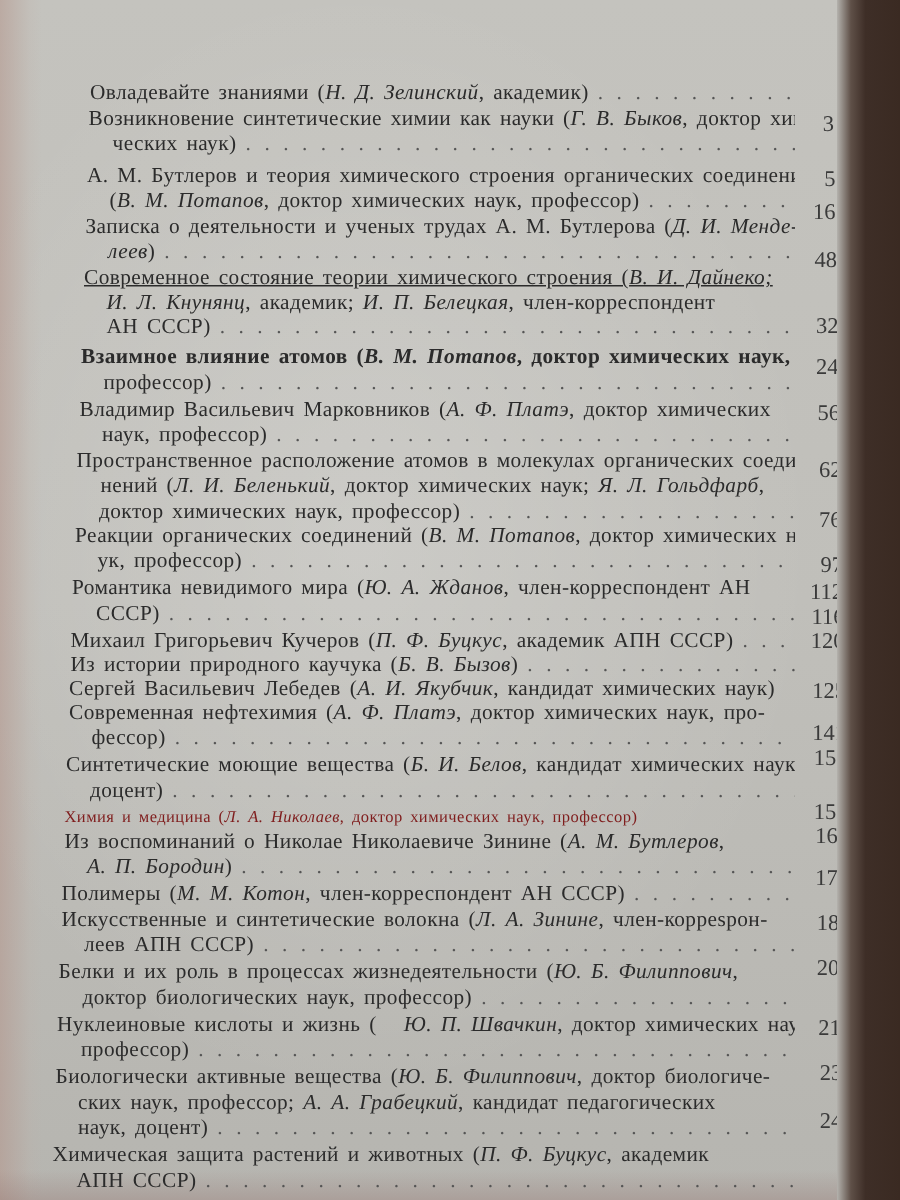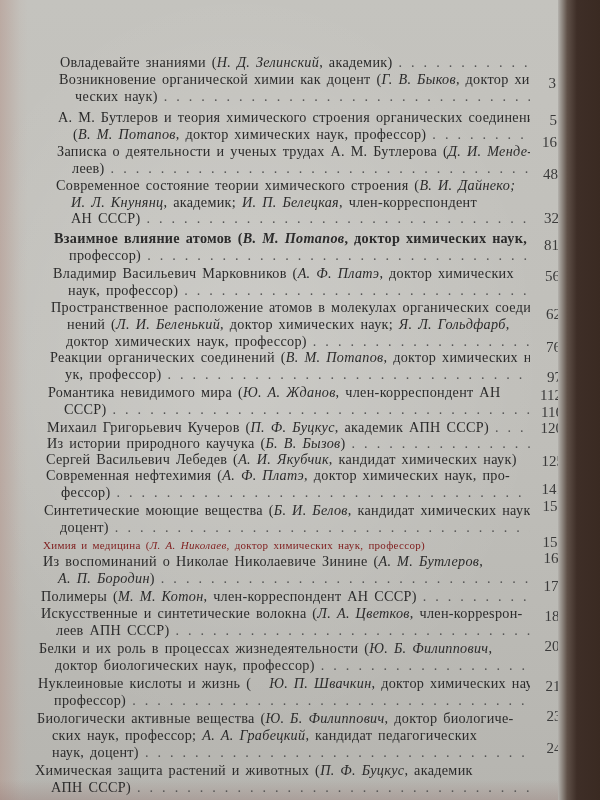--- a/index.html
+++ b/index.html
@@ -70,39 +70,39 @@
 
 <div class="photo"></div>
 <div class="left-shade"></div>
 <div class="bottom-edge"></div>
 
 <div class="toc" id="toc" style="position: absolute; left: 0px; top: 0px; width: 600px; height: 800px;">
     <div style="position: absolute; left: 0px; top: 0px; width: 530px; height: 800px; overflow: hidden;">
       <div style="position: absolute; top: 54px; left: 60px; white-space: nowrap; font-size: 14.2px; line-height: 16px; letter-spacing: 0.3px; word-spacing: 2px; color: rgb(43, 43, 43);"><span>Овладевайте знаниями (</span><span style="font-style: italic;">Н. Д. Зелинский</span><span>, академик)</span><span style="letter-spacing: 9px; color: rgb(85, 85, 85); margin-left: 6px;">........................................</span></div>
     </div>
     <div style="position: absolute; left: 0px; top: 0px; width: 530px; height: 800px; overflow: hidden;">
-      <div style="position: absolute; top: 71px; left: 59px; white-space: nowrap; font-size: 14.2px; line-height: 16px; letter-spacing: 0.3px; word-spacing: 2px; color: rgb(43, 43, 43);"><span>Возникновение органической химии как доцент (</span><span style="font-style: italic; margin-top: 41px;">Г. В. Быков</span><span>, доктор хими-</span></div>
+      <div style="position: absolute; top: 71px; left: 59px; white-space: nowrap; font-size: 14.2px; line-height: 16px; letter-spacing: 0.3px; word-spacing: 2px; color: rgb(43, 43, 43);"><span>Возникновение синтетические химии как науки (</span><span style="font-style: italic; margin-top: 41px;">Г. В. Быков</span><span>, доктор хими-</span></div>
     </div>
     <div style="position: absolute; left: 0px; top: 0px; width: 530px; height: 800px; overflow: hidden;">
       <div style="position: absolute; top: 88px; left: 75px; white-space: nowrap; font-size: 14.2px; line-height: 16px; letter-spacing: 0.3px; word-spacing: 2px; color: rgb(43, 43, 43);"><span>ческих наук)</span><span style="letter-spacing: 9px; color: rgb(85, 85, 85); margin-left: 6px;">........................................</span></div>
     </div>
     <div style="position: absolute; left: 0px; top: 0px; width: 530px; height: 800px; overflow: hidden;">
       <div style="position: absolute; top: 109px; left: 58px; white-space: nowrap; font-size: 14.2px; line-height: 16px; letter-spacing: 0.3px; word-spacing: 2px; color: rgb(43, 43, 43);"><span>А. М. Бутлеров и теория химического строения органических соединений</span></div>
     </div>
     <div style="position: absolute; left: 0px; top: 0px; width: 530px; height: 800px; overflow: hidden;">
       <div style="position: absolute; top: 126px; left: 73px; white-space: nowrap; font-size: 14.2px; line-height: 16px; letter-spacing: 0.3px; word-spacing: 2px; color: rgb(43, 43, 43);"><span>(</span><span style="font-style: italic;">В. М. Потапов</span><span>, доктор химических наук, профессор)</span><span style="letter-spacing: 9px; color: rgb(85, 85, 85); margin-left: 6px;">........................................</span></div>
     </div>
     <div style="position: absolute; left: 0px; top: 0px; width: 530px; height: 800px; overflow: hidden;">
       <div style="position: absolute; top: 143px; left: 57px; white-space: nowrap; font-size: 14.2px; line-height: 16px; letter-spacing: 0.3px; word-spacing: 2px; color: rgb(43, 43, 43);"><span>Записка о деятельности и ученых трудах А. М. Бутлерова (</span><span style="font-style: italic;">Д. И. Менде-</span></div>
     </div>
     <div style="position: absolute; left: 0px; top: 0px; width: 530px; height: 800px; overflow: hidden;">
-      <div style="position: absolute; top: 160px; left: 72px; white-space: nowrap; font-size: 14.2px; line-height: 16px; letter-spacing: 0.3px; word-spacing: 2px; color: rgb(43, 43, 43);"><span style="">леев</span><span>)</span><span style="letter-spacing: 9px; color: rgb(85, 85, 85); margin-left: 6px;">........................................</span></div>
-    </div>
-    <div style="position: absolute; left: 0px; top: 0px; width: 530px; height: 800px; overflow: hidden;">
-      <div style="position: absolute; top: 177px; left: 56px; white-space: nowrap; font-size: 14.2px; line-height: 16px; letter-spacing: 0.3px; word-spacing: 2px; color: rgb(43, 43, 43);"><span>Современное состояние теории химического строения (</span><span style="font-style: italic;">В. И. Дайнеко;</span></div>
+      <div style="position: absolute; top: 160px; left: 72px; white-space: nowrap; font-size: 14.2px; line-height: 16px; letter-spacing: 0.3px; word-spacing: 2px; color: rgb(43, 43, 43);"><span style="font-style: italic;">леев</span><span>)</span><span style="letter-spacing: 9px; color: rgb(85, 85, 85); margin-left: 6px;">........................................</span></div>
+    </div>
+    <div style="position: absolute; left: 0px; top: 0px; width: 530px; height: 800px; overflow: hidden;">
+      <div style="position: absolute; top: 177px; left: 56px; white-space: nowrap; font-size: 14.2px; line-height: 16px; letter-spacing: 0.3px; word-spacing: 2px; color: rgb(43, 43, 43); text-decoration: underline;"><span>Современное состояние теории химического строения (</span><span style="font-style: italic;">В. И. Дайнеко;</span></div>
     </div>
     <div style="position: absolute; left: 0px; top: 0px; width: 530px; height: 800px; overflow: hidden;">
       <div style="position: absolute; top: 194px; left: 71px; white-space: nowrap; font-size: 14.2px; line-height: 16px; letter-spacing: 0.3px; word-spacing: 2px; color: rgb(43, 43, 43);"><span style="font-style: italic;">И. Л. Кнунянц</span><span>, академик; </span><span style="font-style: italic;">И. П. Белецкая</span><span>, член-корреспондент</span></div>
     </div>
     <div style="position: absolute; left: 0px; top: 0px; width: 530px; height: 800px; overflow: hidden;">
       <div style="position: absolute; top: 210px; left: 71px; white-space: nowrap; font-size: 14.2px; line-height: 16px; letter-spacing: 0.3px; word-spacing: 2px; color: rgb(43, 43, 43);"><span>АН СССР)</span><span style="letter-spacing: 9px; color: rgb(85, 85, 85); margin-left: 6px;">........................................</span></div>
     </div>
     <div style="position: absolute; left: 0px; top: 0px; width: 530px; height: 800px; overflow: hidden;">
       <div style="position: absolute; top: 230px; left: 54px; white-space: nowrap; font-size: 14.2px; line-height: 16px; letter-spacing: 0.3px; word-spacing: 2px; color: rgb(43, 43, 43); font-weight: bold;"><span>Взаимное влияние атомов (</span><span style="font-style: italic;">В. М. Потапов</span><span>, доктор химических наук,</span></div>
     </div>
@@ -163,21 +163,21 @@
     <div style="position: absolute; left: 0px; top: 0px; width: 530px; height: 604px; overflow: hidden;">
       <div style="position: absolute; top: 553px; left: 43px; white-space: nowrap; font-size: 14.2px; line-height: 16px; letter-spacing: 0.3px; word-spacing: 2px; color: rgb(43, 43, 43);"><span>Из воспоминаний о Николае Николаевиче Зинине (</span><span style="font-style: italic;">А. М. Бутлеров</span><span>,</span></div>
     </div>
     <div style="position: absolute; left: 0px; top: 0px; width: 530px; height: 800px; overflow: hidden;">
       <div style="position: absolute; top: 570px; left: 58px; white-space: nowrap; font-size: 14.2px; line-height: 16px; letter-spacing: 0.3px; word-spacing: 2px; color: rgb(43, 43, 43);"><span style="font-style: italic;">А. П. Бородин</span><span>)</span><span style="letter-spacing: 9px; color: rgb(85, 85, 85); margin-left: 6px;">........................................</span></div>
     </div>
     <div style="position: absolute; left: 0px; top: 0px; width: 530px; height: 800px; overflow: hidden;">
       <div style="position: absolute; top: 588px; left: 41px; white-space: nowrap; font-size: 14.2px; line-height: 16px; letter-spacing: 0.3px; word-spacing: 2px; color: rgb(43, 43, 43);"><span>Полимеры (</span><span style="font-style: italic;">М. М. Котон</span><span>, член-корреспондент АН СССР)</span><span style="letter-spacing: 9px; color: rgb(85, 85, 85); margin-left: 6px;">........................................</span></div>
     </div>
     <div style="position: absolute; left: 0px; top: 0px; width: 530px; height: 800px; overflow: hidden;">
-      <div style="position: absolute; top: 605px; left: 41px; white-space: nowrap; font-size: 14.2px; line-height: 16px; letter-spacing: 0.3px; word-spacing: 2px; color: rgb(43, 43, 43);"><span>Искусственные и синтетические волокна (</span><span style="font-style: italic;">Л. А. Цветков</span><span>, член-коррespон-</span></div>
+      <div style="position: absolute; top: 605px; left: 41px; white-space: nowrap; font-size: 14.2px; line-height: 16px; letter-spacing: 0.3px; word-spacing: 2px; color: rgb(43, 43, 43);"><span>Искусственные и синтетические волокна (</span><span style="font-style: italic;">Л. А. Зинине</span><span>, член-коррespон-</span></div>
     </div>
     <div style="position: absolute; left: 0px; top: 0px; width: 530px; height: 800px; overflow: hidden;">
       <div style="position: absolute; top: 622px; left: 56px; white-space: nowrap; font-size: 14.2px; line-height: 16px; letter-spacing: 0.3px; word-spacing: 2px; color: rgb(43, 43, 43);"><span>леев АПН СССР)</span><span style="letter-spacing: 9px; color: rgb(85, 85, 85); margin-left: 6px;">........................................</span></div>
     </div>
     <div style="position: absolute; left: 0px; top: 0px; width: 530px; height: 800px; overflow: hidden;">
       <div style="position: absolute; top: 640px; left: 39px; white-space: nowrap; font-size: 14.2px; line-height: 16px; letter-spacing: 0.3px; word-spacing: 2px; color: rgb(43, 43, 43);"><span>Белки и их роль в процессах жизнедеятельности (</span><span style="font-style: italic;">Ю. Б. Филиппович</span><span>,</span></div>
     </div>
     <div style="position: absolute; left: 0px; top: 0px; width: 530px; height: 800px; overflow: hidden;">
       <div style="position: absolute; top: 657px; left: 55px; white-space: nowrap; font-size: 14.2px; line-height: 16px; letter-spacing: 0.3px; word-spacing: 2px; color: rgb(43, 43, 43);"><span>доктор биологических наук, профессор)</span><span style="letter-spacing: 9px; color: rgb(85, 85, 85); margin-left: 6px;">........................................</span></div>
     </div>
@@ -203,21 +203,21 @@
       <div style="position: absolute; top: 779px; left: 51px; white-space: nowrap; font-size: 14.2px; line-height: 16px; letter-spacing: 0.3px; word-spacing: 2px; color: rgb(43, 43, 43);"><span>АПН СССР)</span><span style="letter-spacing: 9px; color: rgb(85, 85, 85); margin-left: 6px;">........................................</span></div>
     </div>
   </div>
 
 <div class="pages" id="pages">
     <div class="pn" style="top: 75px; left: 520px;">3</div>
     <div class="pn" style="top: 112px; left: 521px;">5</div>
     <div class="pn" style="top: 134px; left: 521px;">16</div>
     <div class="pn" style="top: 166px; left: 522px;">48</div>
     <div class="pn" style="top: 210px; left: 523px;">32</div>
-    <div class="pn" style="top: 237px; left: 523px;">81</div>
+    <div class="pn" style="top: 237px; left: 523px;">24</div>
     <div class="pn" style="top: 268px; left: 524px;">56</div>
     <div class="pn" style="top: 306px; left: 525px;">62</div>
     <div class="pn" style="top: 339px; left: 525px;">76</div>
     <div class="pn" style="top: 369px; left: 526px;">97</div>
     <div class="pn" style="top: 387px; left: 526px;">112</div>
     <div class="pn" style="top: 404px; left: 527px;">116</div>
     <div class="pn" style="top: 420px; left: 527px;">120</div>
     <div class="pn" style="top: 453px; left: 528px;">125</div>
     <div class="pn" style="top: 481px; left: 528px;">141</div>
     <div class="pn" style="top: 498px; left: 529px;">150</div>

